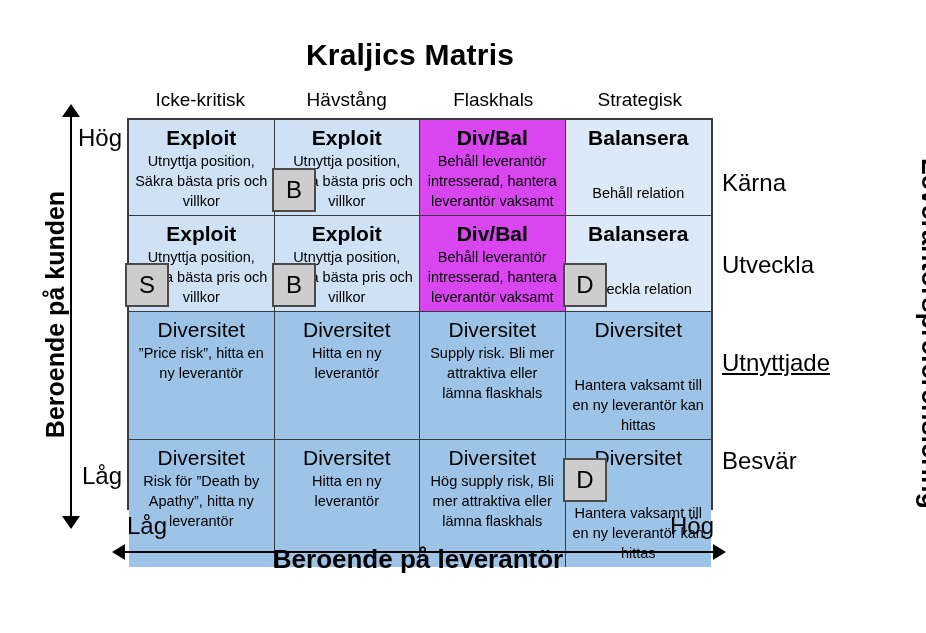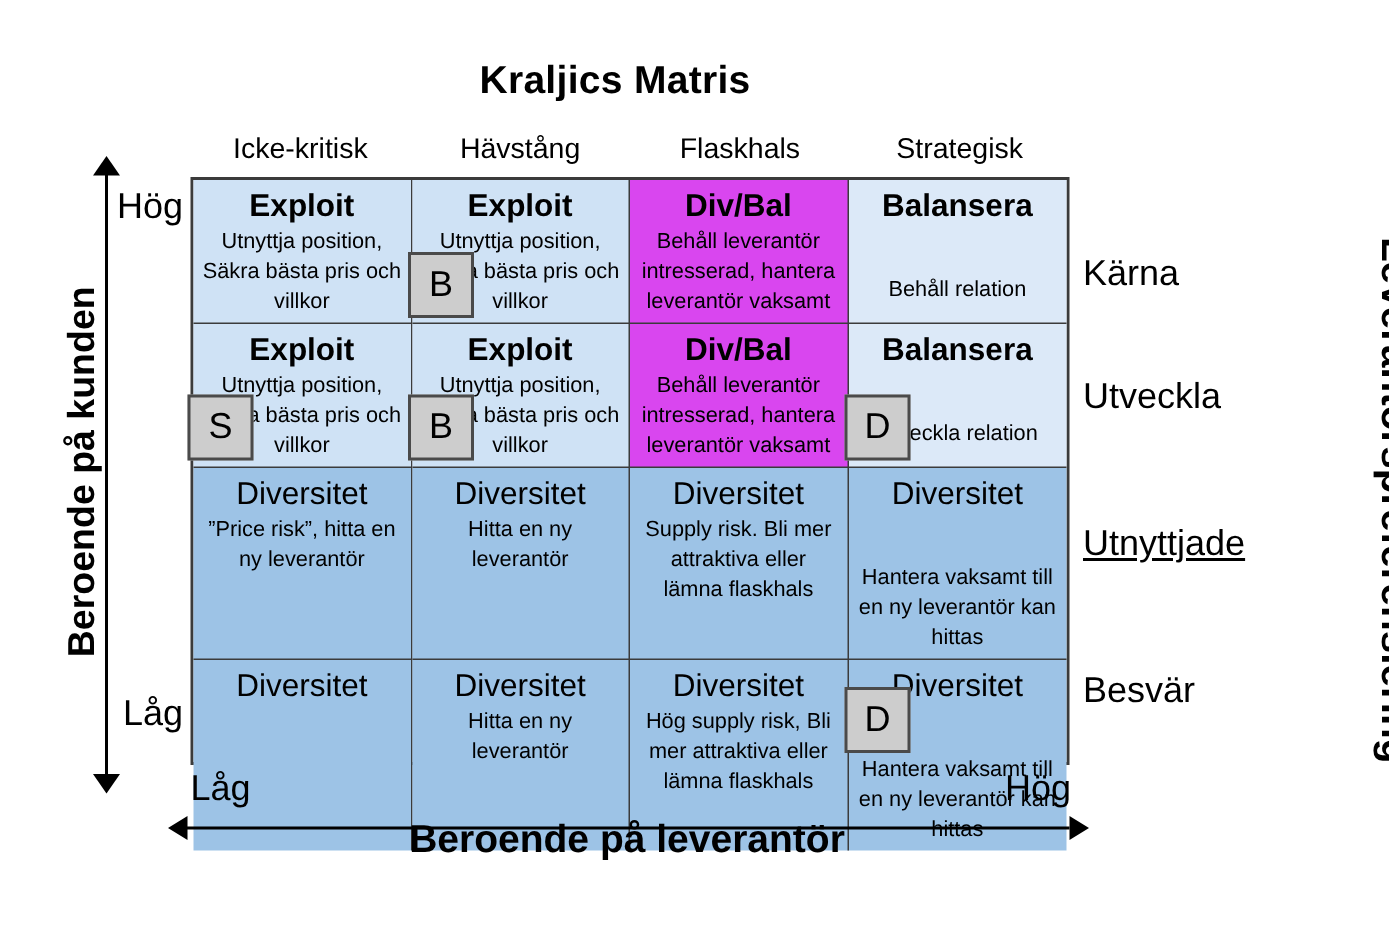--- a/index.html
+++ b/index.html
@@ -19,21 +19,21 @@
     overflow: hidden;
   }
 
   
   #title {
     position: absolute;
     left: 0;
     top: 38px;
     width: 820px;
     text-align: center;
-    font-size: 26px;
+    font-size: 30px;
     font-weight: bold;
     letter-spacing: 0.2px;
   }
 
   
   .col-header {
     position: absolute;
     top: 86px;
     height: 28px;
     line-height: 28px;
@@ -271,20 +271,21 @@
       <div class="cell c-midblue">
         <div class="head reg">Diversitet</div>
         <div class="body">Supply risk. Bli mer attraktiva eller lämna flaskhals</div>
       </div>
       <div class="cell c-midblue last-col">
         <div class="head reg">Diversitet</div>
         <div class="body">Hantera vaksamt till en ny leverantör kan hittas</div>
       </div>
       <div class="cell c-midblue last-row">
         <div class="head reg">Diversitet</div>
+        <div class="body">Risk för ”Death by Apathy”, hitta ny leverantör</div>
       </div>
       <div class="cell c-midblue last-row">
         <div class="head reg">Diversitet</div>
         <div class="body">Hitta en ny leverantör</div>
       </div>
       <div class="cell c-midblue last-row">
         <div class="head reg">Diversitet</div>
         <div class="body">Hög supply risk, Bli mer attraktiva eller lämna flaskhals</div>
       </div>
       <div class="cell c-midblue last-col last-row">

